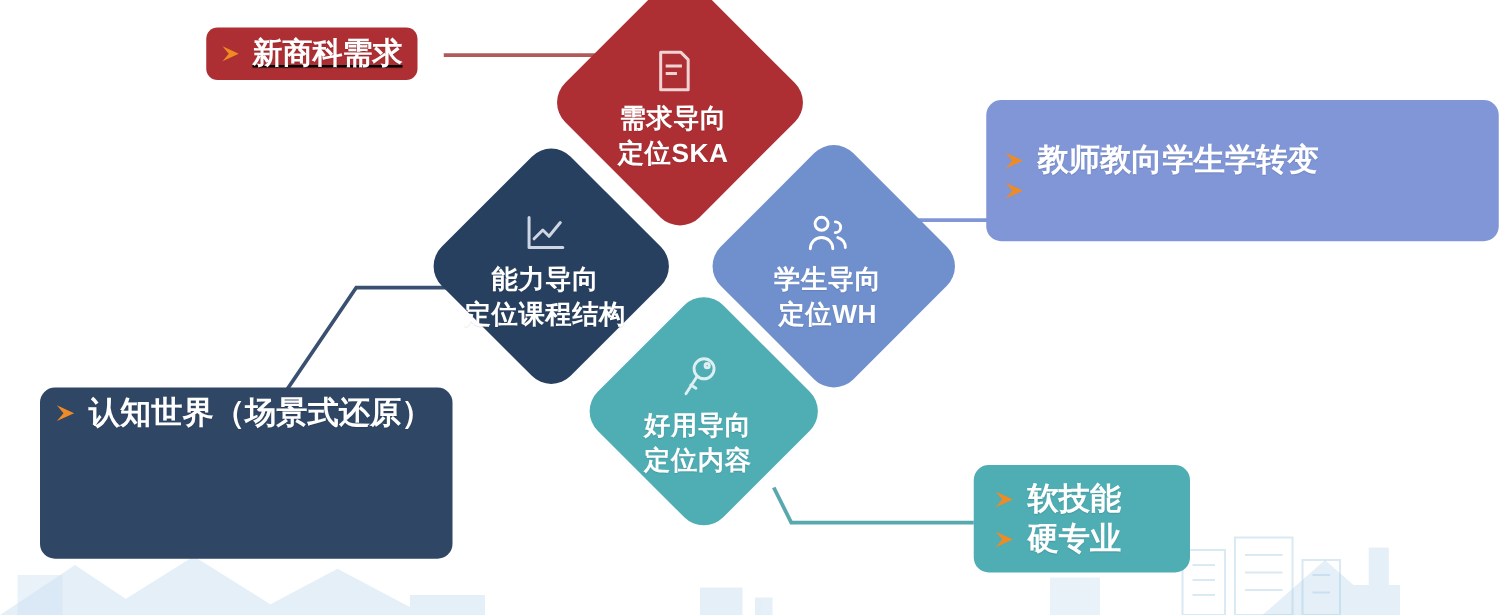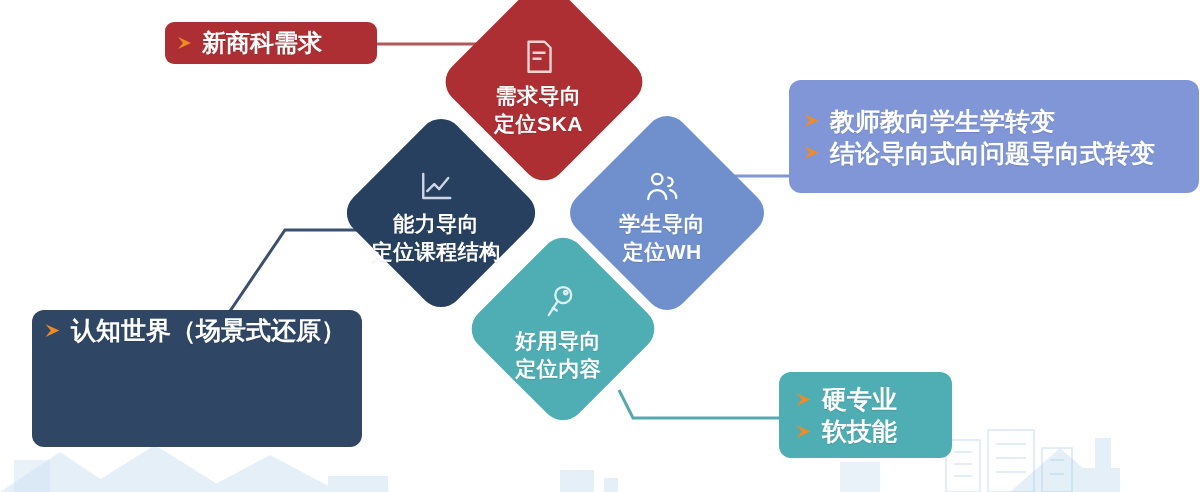--- a/index.html
+++ b/index.html
@@ -79,22 +79,22 @@
   }
   .callout .row .bullet{
     flex:0 0 auto;
     margin-right:7px;
     display:inline-block;
     line-height:0;
   }
   .callout .row .txt{display:inline-block;text-shadow:0 1px 1px rgba(0,0,0,.12);}
 
   #box-new-business{
-    left:165px;top:22px;width:212px;height:42px;
-    background:#ad2f33;border-radius:9px;padding:0 12px;
+    left:165px;top:22px;width:169px;height:42px;
+    background:#ad2f33;border-radius:9px;padding:0 12px;text-decoration:underline;
   }
   #box-new-business .row{font-size:24px;}
 
   #box-teacher{
     left:789px;top:44px;width:410px;height:113px;
     background:#8196d6;padding:6px 16px 6px 14px;margin-top:36px;
   }
   #box-teacher .row{font-size:25px;}
 
   #box-world{
@@ -227,21 +227,20 @@
         </svg>
       </span>
       <span class="txt">教师教向学生学转变</span>
     </div>
     <div class="row">
       <span class="bullet">
         <svg width="20" height="17" viewBox="0 0 18 16" xmlns="http://www.w3.org/2000/svg">
           <path d="M1 2 L14 8 L1 14 L6 8 Z" fill="#ef8b24"></path>
         </svg>
       </span>
-      <span class="txt">结论导向式向问题导向式转变</span>
     </div>
   </div>
 
   <div class="callout" id="box-world">
     <div class="row">
       <span class="bullet">
         <svg width="20" height="17" viewBox="0 0 18 16" xmlns="http://www.w3.org/2000/svg">
           <path d="M1 2 L14 8 L1 14 L6 8 Z" fill="#ef8b24"></path>
         </svg>
       </span>
@@ -249,25 +248,25 @@
     </div>
   </div>
 
   <div class="callout" id="box-skill">
     <div class="row">
       <span class="bullet">
         <svg width="20" height="17" viewBox="0 0 18 16" xmlns="http://www.w3.org/2000/svg">
           <path d="M1 2 L14 8 L1 14 L6 8 Z" fill="#ef8b24"></path>
         </svg>
       </span>
+      <span class="txt">软技能</span>
+    </div>
+    <div class="row">
+      <span class="bullet">
+        <svg width="20" height="17" viewBox="0 0 18 16" xmlns="http://www.w3.org/2000/svg">
+          <path d="M1 2 L14 8 L1 14 L6 8 Z" fill="#ef8b24"></path>
+        </svg>
+      </span>
       <span class="txt">硬专业</span>
     </div>
-    <div class="row">
-      <span class="bullet">
-        <svg width="20" height="17" viewBox="0 0 18 16" xmlns="http://www.w3.org/2000/svg">
-          <path d="M1 2 L14 8 L1 14 L6 8 Z" fill="#ef8b24"></path>
-        </svg>
-      </span>
-      <span class="txt">软技能</span>
-    </div>
   </div>
 
 </div>
 
 </body></html>

